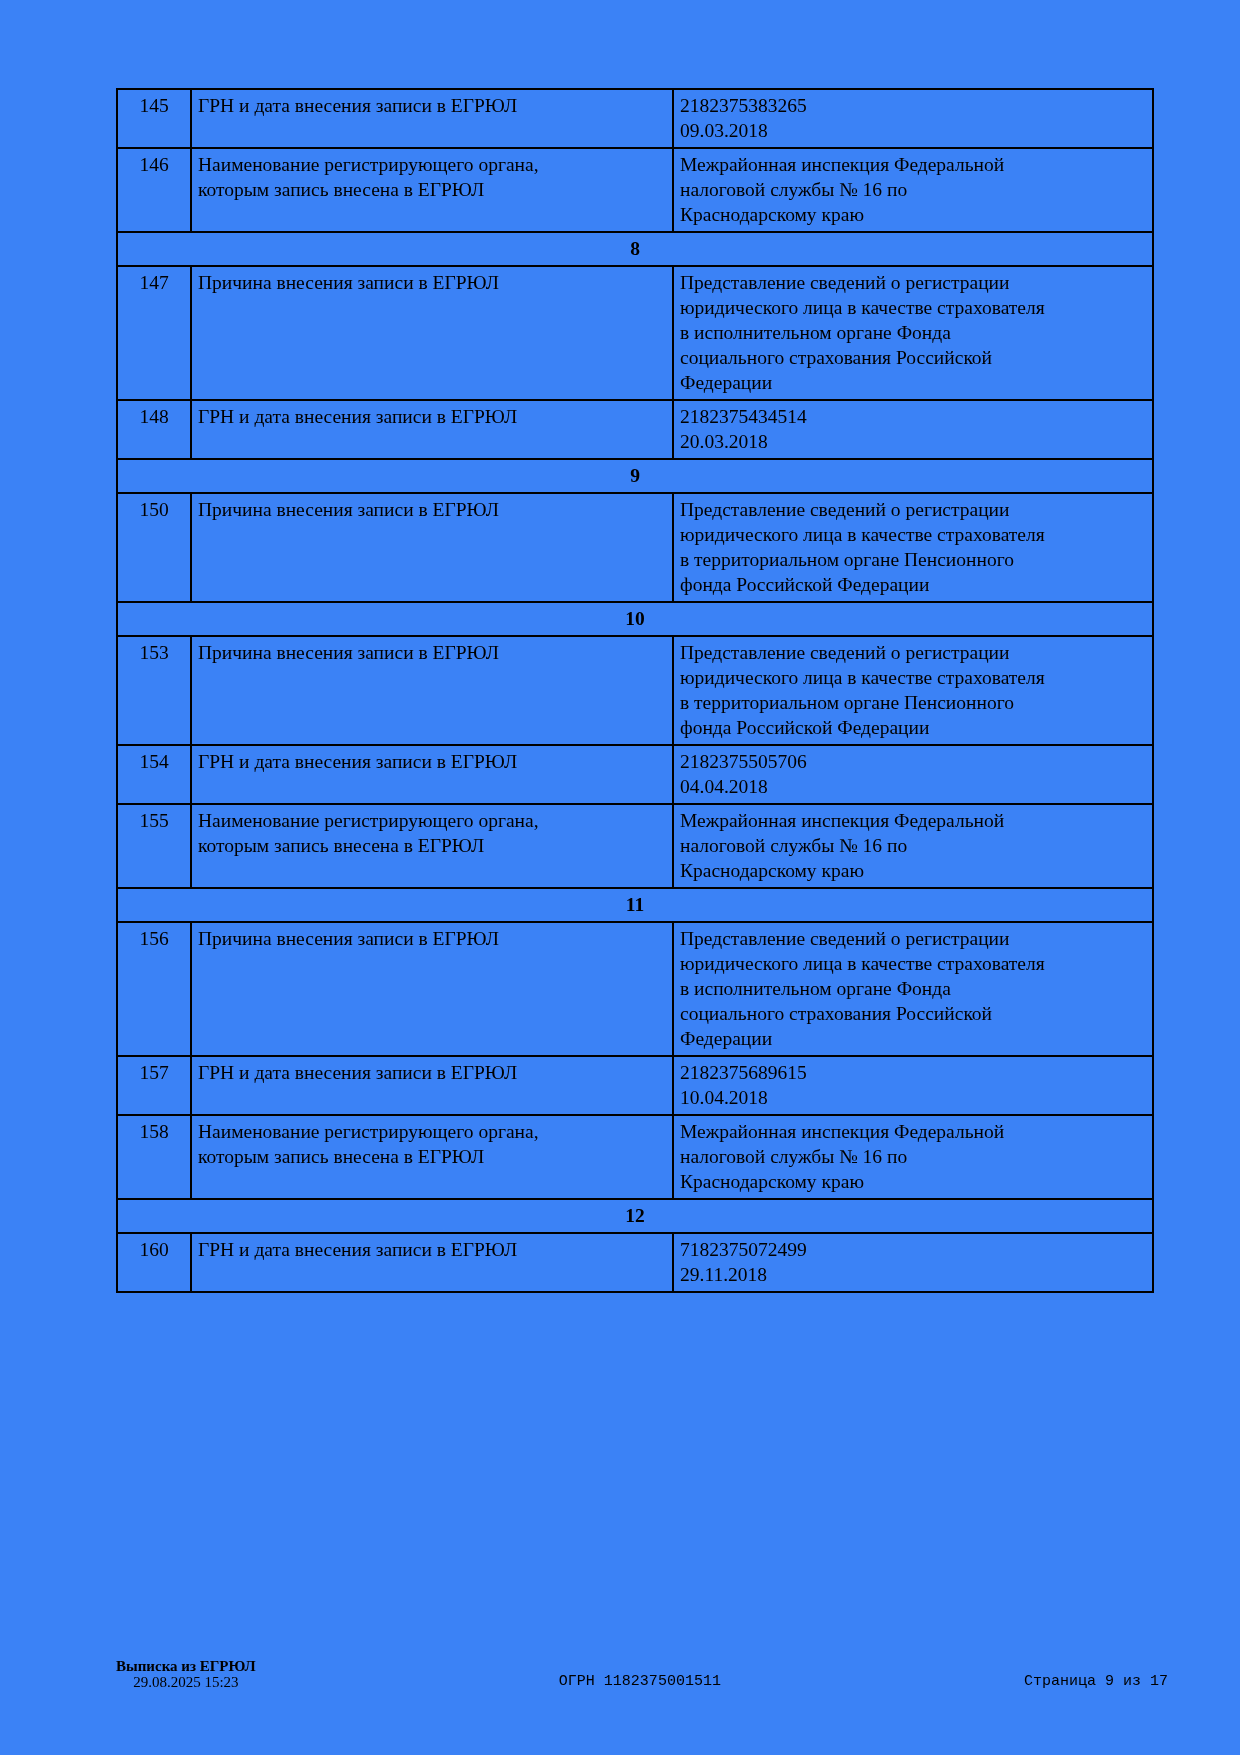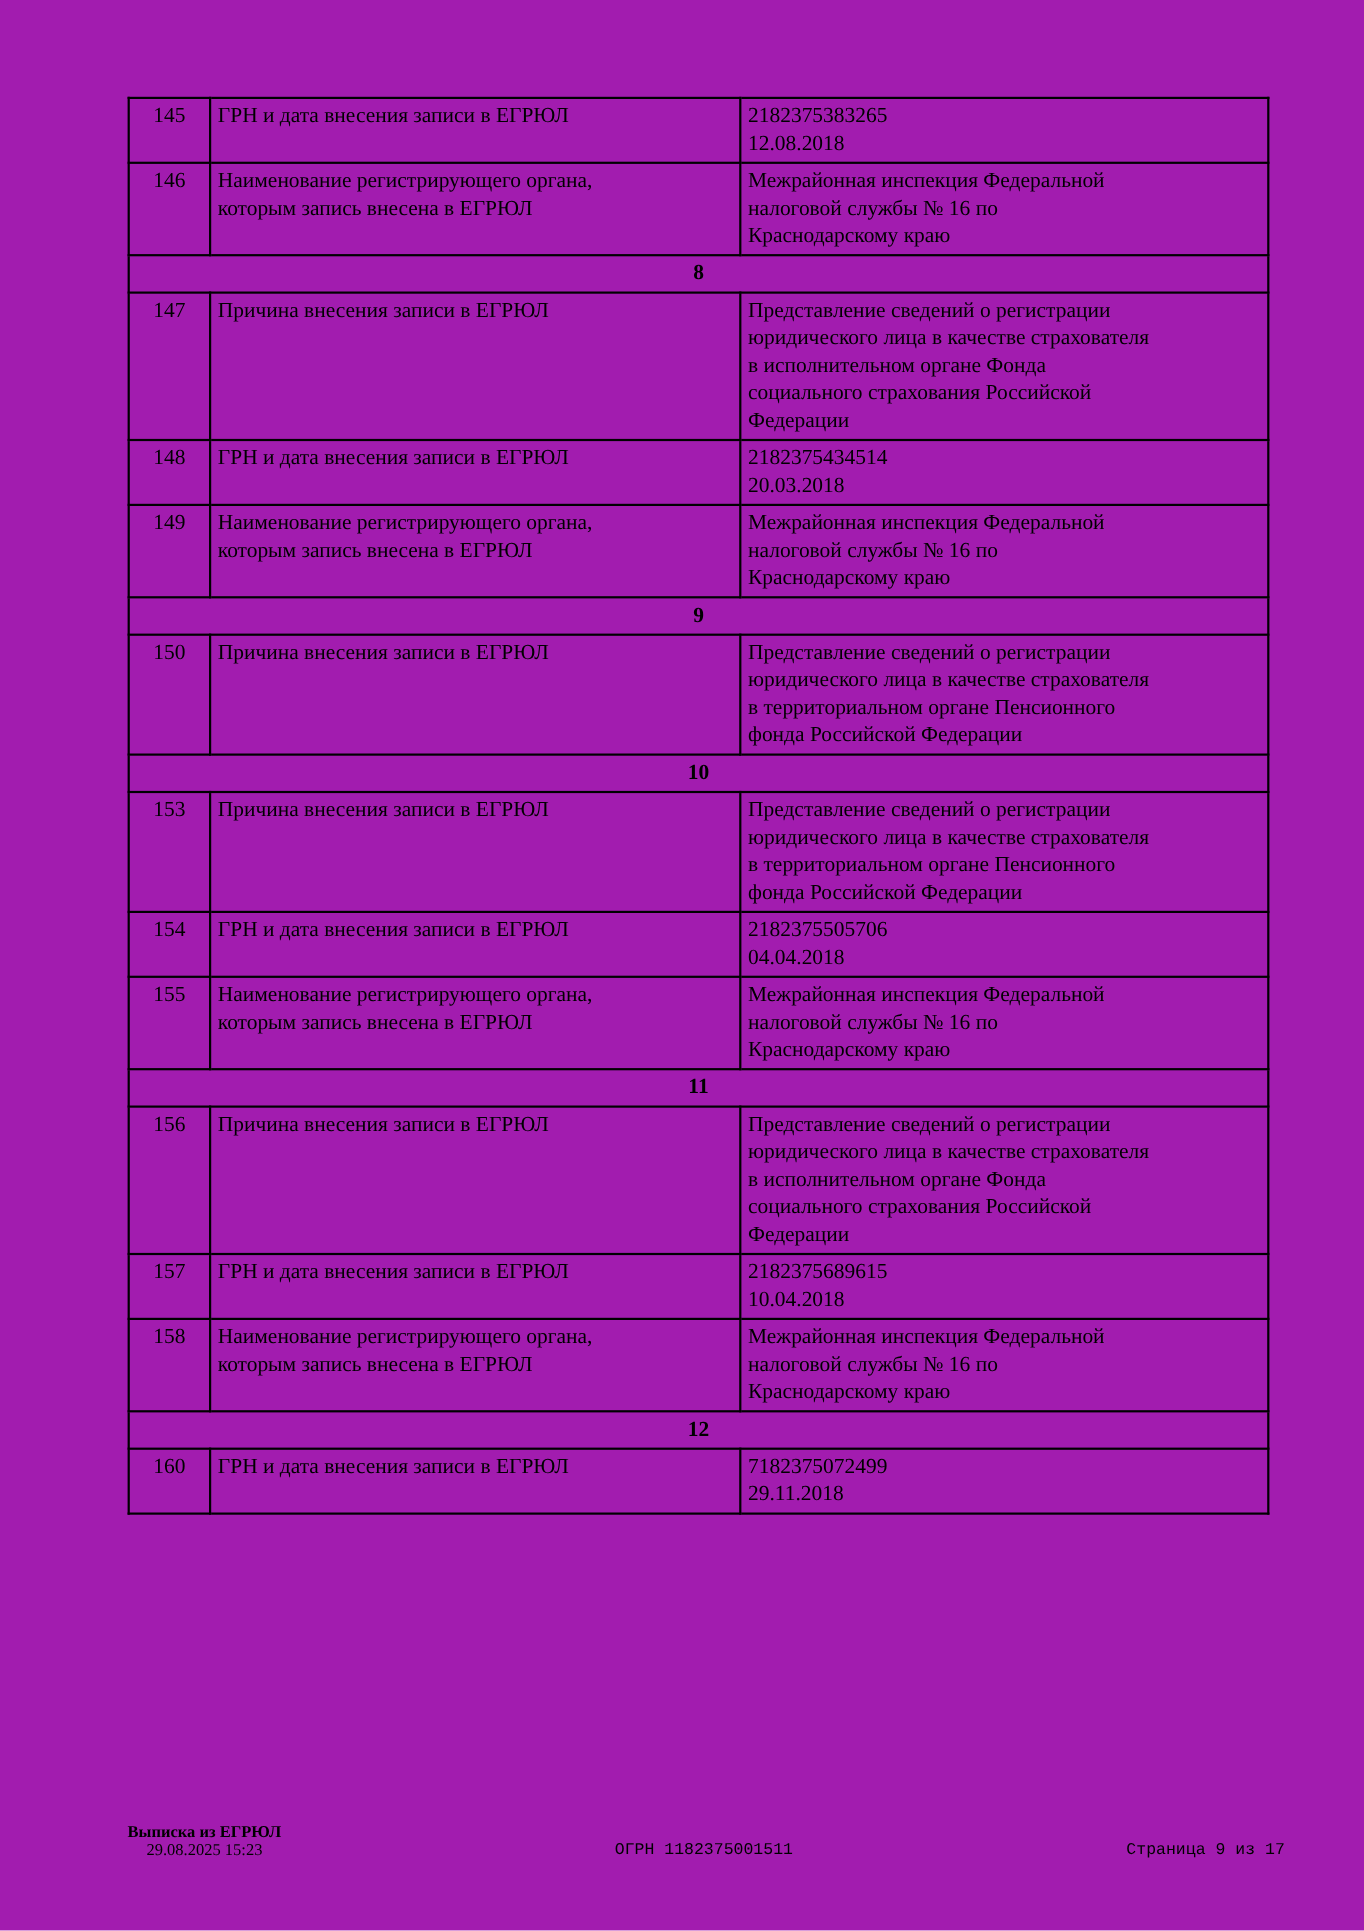--- a/index.html
+++ b/index.html
@@ -1,21 +1,21 @@
 <!DOCTYPE html>
 <html><head>
 <meta charset="utf-8">
 <style>
   html, body { margin: 0; padding: 0; background: #ffffff; }
   body {
     width: 1240px; height: 1755px;
     font-family: "Liberation Serif", "DejaVu Serif", serif;
     color: #000;
   }
-  .page { position: relative; width: 1240px; height: 1755px; background: #a21caf; overflow: hidden; }
+  .page { position: relative; width: 1240px; height: 1755px; background: #3b82f6; overflow: hidden; }
 
   table.records {
     position: absolute; left: 116px; top: 88px; width: 1036px;
     border-collapse: collapse; table-layout: fixed;
   }
   table.records td {
     border: 2px solid #000;
     vertical-align: top;
     font-size: 19.5px;
     line-height: 25px;
@@ -47,21 +47,21 @@
     <colgroup>
       <col style="width:74px">
         <col style="width:482px">
         <col style="width:480px">
     </colgroup>
     <tbody>
       <tr>
         <td class="num">145</td>
         <td class="lbl">ГРН и дата внесения записи в ЕГРЮЛ</td>
         <td class="val">2182375383265
-12.08.2018</td>
+09.03.2018</td>
       </tr>
       <tr>
         <td class="num">146</td>
         <td class="lbl">Наименование регистрирующего органа,
 которым запись внесена в ЕГРЮЛ</td>
         <td class="val">Межрайонная инспекция Федеральной
 налоговой службы № 16 по
 Краснодарскому краю</td>
       </tr>
       <tr>
@@ -74,28 +74,20 @@
 юридического лица в качестве страхователя
 в исполнительном органе Фонда
 социального страхования Российской
 Федерации</td>
       </tr>
       <tr>
         <td class="num">148</td>
         <td class="lbl">ГРН и дата внесения записи в ЕГРЮЛ</td>
         <td class="val">2182375434514
 20.03.2018</td>
-      </tr>
-      <tr>
-        <td class="num">149</td>
-        <td class="lbl">Наименование регистрирующего органа,
-которым запись внесена в ЕГРЮЛ</td>
-        <td class="val">Межрайонная инспекция Федеральной
-налоговой службы № 16 по
-Краснодарскому краю</td>
       </tr>
       <tr>
         <td class="sec" colspan="3">9</td>
       </tr>
       <tr>
         <td class="num">150</td>
         <td class="lbl">Причина внесения записи в ЕГРЮЛ</td>
         <td class="val">Представление сведений о регистрации
 юридического лица в качестве страхователя
 в территориальном органе Пенсионного

